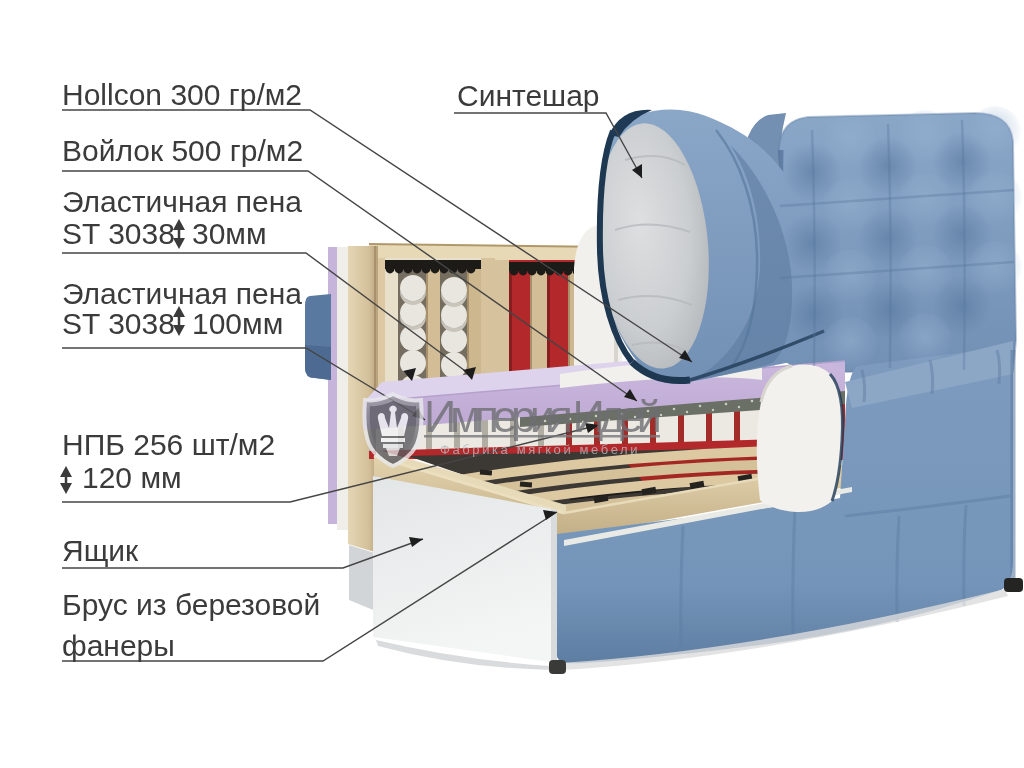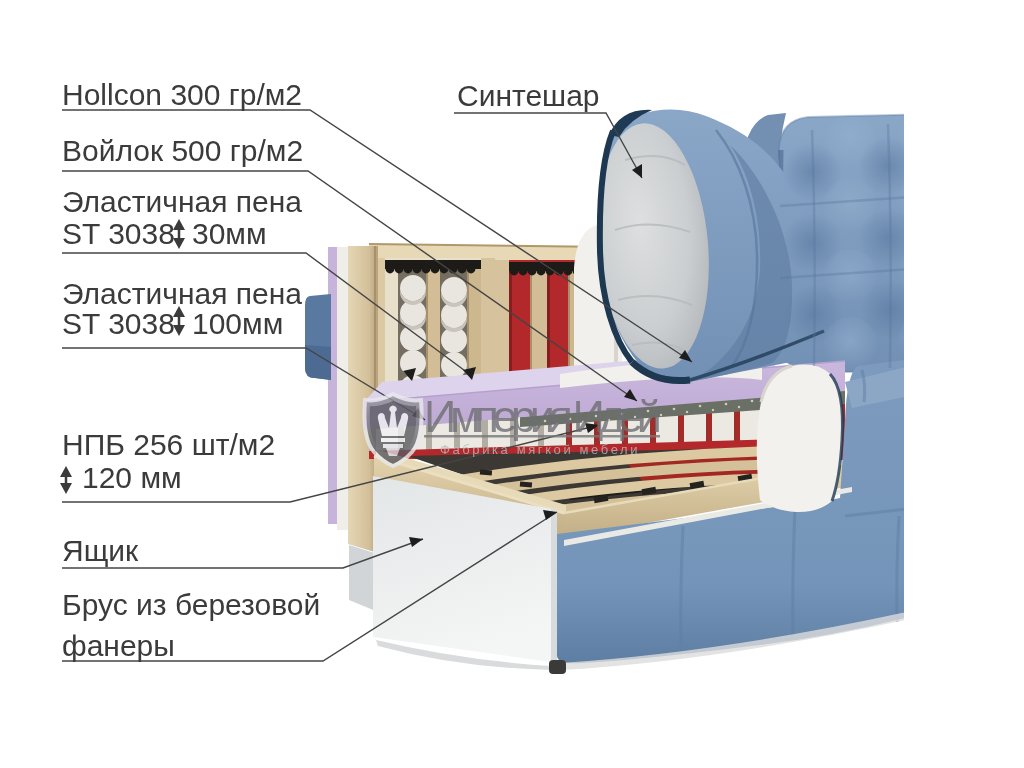--- a/index.html
+++ b/index.html
@@ -1,16 +1,16 @@
 <!DOCTYPE html>
 <html><head>
 <meta charset="utf-8">
 <style>
   html,body{margin:0;padding:0;background:#fff;}
-  .wrap{width:904px;height:768px;position:relative;overflow:hidden;background:#fff;
+  .wrap{width:1024px;height:768px;position:relative;overflow:hidden;background:#fff;
         font-family:"Liberation Sans", sans-serif;}
   svg{position:absolute;left:0;top:0;}
   text{font-family:"Liberation Sans", sans-serif;}
 </style>
 </head>
 <body>
 <div class="wrap">
 <svg width="1024" height="768" viewBox="0 0 1024 768">
 <defs>
   <linearGradient id="blueV" x1="0" y1="0" x2="0" y2="1">

